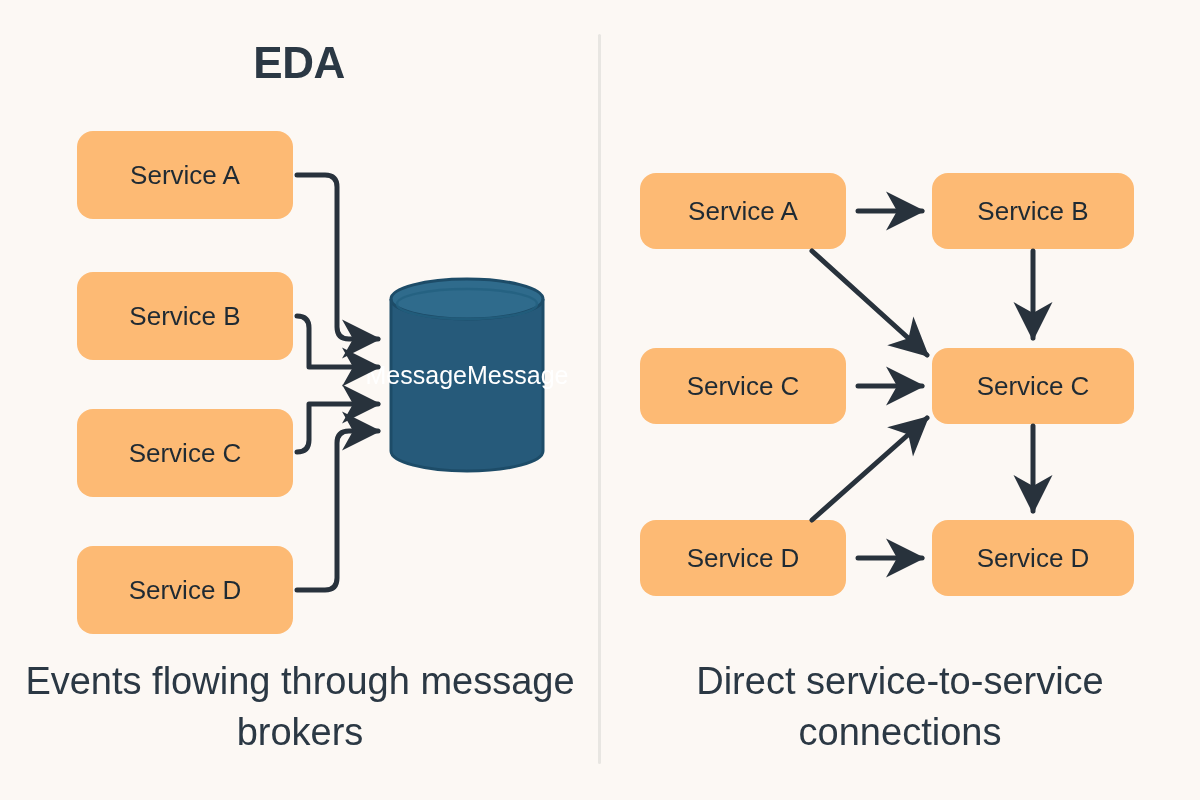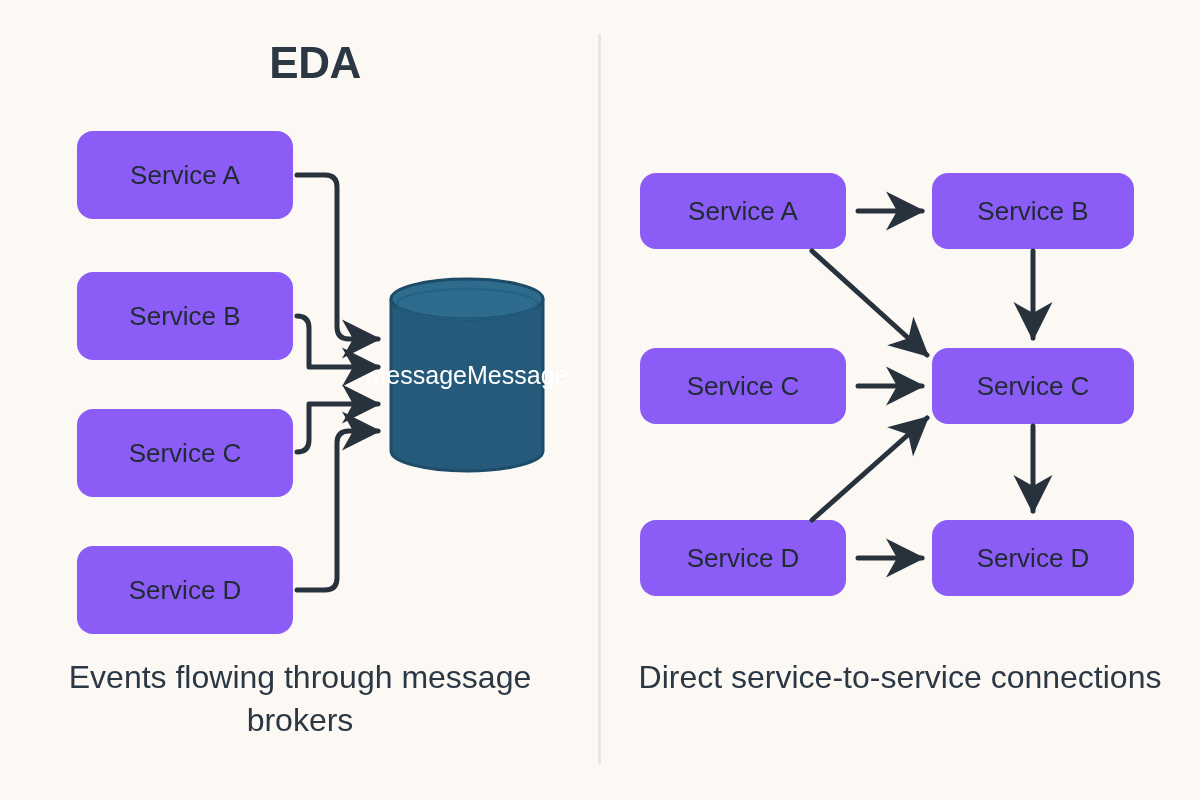--- a/index.html
+++ b/index.html
@@ -35,27 +35,27 @@
   
   .panel-title {
     position: absolute;
     font-size: 44px;
     font-weight: bold;
     color: #2b3844;
     letter-spacing: -0.5px;
     text-align: center;
     white-space: nowrap;
   }
-  #title-eda   { left: 16px;   top: 38px; width: 598px; }
+  #title-eda   { left: 0px;   top: 38px; width: 598px; }
   #title-micro { left: 600px; top: 38px; width: 600px; }
 
   
   .svc-box {
     position: absolute;
-    background: #8b5cf6;
+    background: #fdba74;
     border-radius: 16px;
     display: flex;
     align-items: center;
     justify-content: center;
     color: #1f2a33;
     font-size: 26px;
     font-weight: normal;
     box-sizing: border-box;
     white-space: nowrap;
   }
@@ -83,21 +83,21 @@
     color: #ffffff;
     font-size: 25px;
     line-height: 1.28;
     text-align: center;
     pointer-events: none;
   }
 
   
   .caption {
     position: absolute;
-    font-size: 32px;
+    font-size: 38px;
     color: #2b3844;
     text-align: center;
     line-height: 1.34;
   }
   #caption-eda   { left: 20px;  top: 656px; width: 560px; }
   #caption-micro { left: 620px; top: 656px; width: 560px; }
 
   
   #arrows {
     position: absolute;

